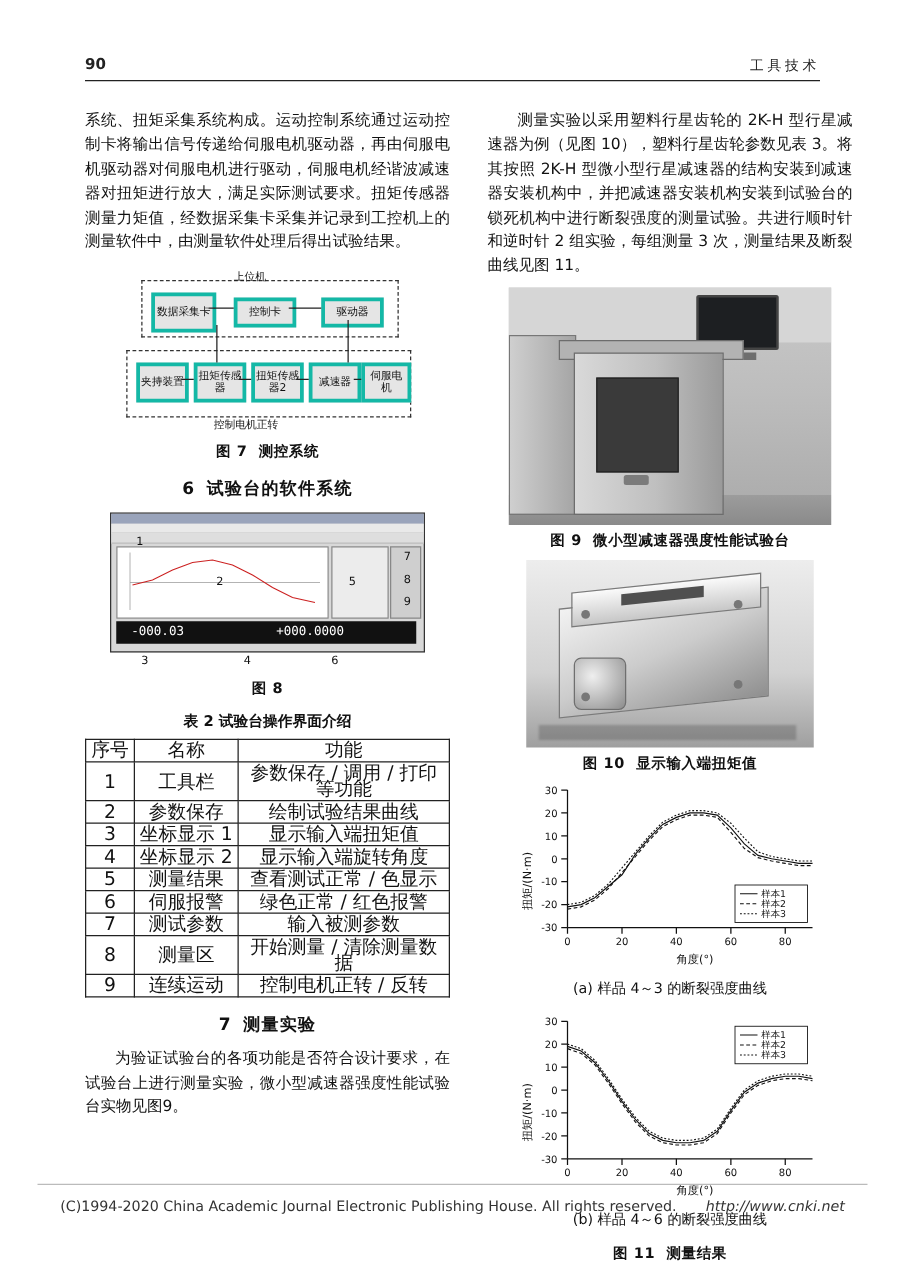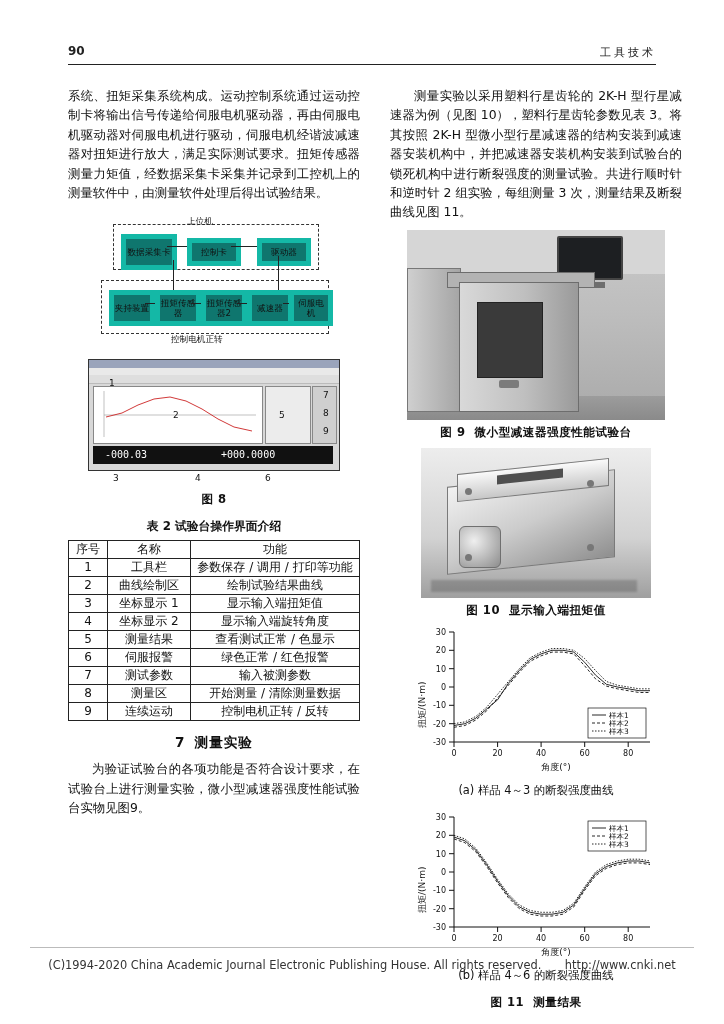--- a/index.html
+++ b/index.html
@@ -18,21 +18,21 @@
 
   p.txt{margin:0 0 2px 0;font-size:12.4px;line-height:19.4px;text-align:justify;text-justify:inter-ideograph;}
   p.ind{text-indent:24px;}
   h3.sec{font-size:13.6px;font-weight:bold;margin:13px 0 7px 0;text-align:center;letter-spacing:1px;}
   .cap{font-size:11.6px;text-align:center;margin:5px 0 0 0;letter-spacing:.5px;}
   .cap b{font-weight:bold;}
   .capsp{display:inline-block;width:9px;}
 
   
   .fig7{position:relative;width:250px;height:135px;margin:12px auto 0 auto;}
-  .bx{position:absolute;border:5px solid #14b8a6;background:#0f766e;font-size:8.6px;line-height:10px;
+  .bx{position:absolute;border:3px solid #14b8a6;background:#e5e5e5;font-size:8.6px;line-height:10px;
       display:flex;align-items:center;justify-content:center;text-align:center;color:#111;}
   .dash{position:absolute;border:1px dashed #333;}
   .ln{position:absolute;background:#222;}
   .lbl{position:absolute;font-size:8.6px;color:#111;}
 
   
   .fig8{position:relative;width:250px;height:110px;margin:10px auto 0 auto;border:1px solid #333;background:#d8d8d8;}
   .f8-title{position:absolute;left:0;right:0;top:0;height:8px;background:#9aa4bb;}
   .f8-menu{position:absolute;left:0;right:0;top:8px;height:7px;background:#e9e9e9;border-bottom:1px solid #bbb;}
   .f8-tool{position:absolute;left:0;right:0;top:15px;height:8px;background:#dedede;border-bottom:1px solid #bbb;}
@@ -41,21 +41,21 @@
   .f8-right{position:absolute;left:176px;top:26px;width:44px;height:56px;background:#ececec;border:1px solid #888;}
   .f8-far{position:absolute;left:223px;top:26px;width:23px;height:56px;background:#cfcfcf;border:1px solid #888;}
   .f8-read{position:absolute;left:4px;top:86px;width:240px;height:18px;background:#111;}
   .f8-read .v{position:absolute;top:3px;color:#fff;font-family:"DejaVu Sans Mono","Liberation Mono",monospace;font-size:10px;}
   .f8-num{position:absolute;font-size:9px;color:#111;}
   .f8-mark{position:absolute;font-size:9px;color:#111;}
 
   
   .tblwrap{margin:12px 0 0 0;}
   .tbl-cap{font-size:11.8px;text-align:center;font-weight:bold;margin-bottom:5px;}
-  table.t2{border-collapse:collapse;width:100%;font-size:12px;}
+  table.t2{border-collapse:collapse;width:100%;font-size:15px;}
   table.t2 td,table.t2 th{border:1px solid #222;padding:2px 2px;text-align:center;line-height:13px;font-weight:normal;}
   table.t2 th{font-weight:normal;}
   table.t2 td.c1{width:34px;}
   table.t2 td.c2{width:78px;}
 
   
   .photo{position:relative;margin:8px auto 0 auto;background:#8e8e8e;overflow:hidden;}
   .ph9{width:258px;height:190px;background:linear-gradient(180deg,#c9c9c9 0%,#bdbdbd 45%,#a9a9a9 100%);}
   .ph10{width:230px;height:150px;background:linear-gradient(180deg,#ededed 0%,#d2d2d2 60%,#9f9f9f 100%);}
 
@@ -80,21 +80,21 @@
   .g-shadow{position:absolute;left:10px;bottom:6px;width:206px;height:12px;background:rgba(0,0,0,.18);filter:blur(1px);}
 
   
   .chart{position:relative;width:252px;height:146px;margin:6px auto 0 auto;}
   .chart .ylab{position:absolute;left:-2px;top:26px;font-size:9px;transform:rotate(-90deg);transform-origin:left top;white-space:nowrap;}
   .chart .xlab{position:absolute;left:0;right:0;bottom:-2px;text-align:center;font-size:9px;}
   .subcap{font-size:11.4px;text-align:center;margin-top:13px;}
 
   
   .footer{position:absolute;left:0;right:0;bottom:20px;text-align:center;font-size:11.4px;color:#333;}
-  .footer .u{text-decoration:none;color:#333;}
+  .footer .u{text-decoration:none;color:#333;font-style:italic;}
   .footrule{position:absolute;left:30px;right:30px;bottom:44px;height:1px;background:#bbb;}
 </style>
 </head>
 <body>
 
 <div class="page">
 
   <div class="hdr">
     <div class="pno">90</div>
     <div class="jnl">工具技术</div>
@@ -121,21 +121,27 @@
       <div class="bx" style="left:158px;top:76px;width:36px;height:26px;">减速器</div>
       <div class="bx" style="left:200px;top:76px;width:34px;height:26px;">伺服电机</div>
       <div class="ln" style="left:56px;top:89px;width:10px;height:1px;"></div>
       <div class="ln" style="left:102px;top:89px;width:10px;height:1px;"></div>
       <div class="ln" style="left:148px;top:89px;width:10px;height:1px;"></div>
       <div class="ln" style="left:194px;top:89px;width:6px;height:1px;"></div>
       <div class="ln" style="left:189px;top:42px;width:1px;height:34px;"></div>
       <div class="ln" style="left:84px;top:46px;width:1px;height:30px;"></div>
       <div class="lbl" style="left:82px;top:120px;">控制电机正转</div>
     </div>
-
+    <p class="cap">
+      <b>图 7</b><span class="capsp"></span><b>测控系统</b>
+    </p>
+
+    <h3 class="sec">
+      <span>6</span><span class="capsp"></span><span>试验台的软件系统</span>
+    </h3>
 
     <div class="fig8">
       <div class="f8-title"></div>
       <div class="f8-menu"></div>
       <div class="f8-tool"></div>
       <div class="f8-plot">
         <svg class="f8-curve" viewBox="0 0 168 56" preserveAspectRatio="none">
           <line x1="10" y1="4" x2="10" y2="50" stroke="#999" stroke-width="0.6"></line>
           <line x1="10" y1="28" x2="162" y2="28" stroke="#999" stroke-width="0.6"></line>
           <polyline points="12,30 28,26 44,18 60,12 76,10 92,14 108,22 124,32 140,40 158,44" fill="none" stroke="#c22" stroke-width="0.9"></polyline>
@@ -172,21 +178,21 @@
           <th class="c2">名称</th>
           <th>功能</th>
         </tr>
         <tr>
           <td class="c1">1</td>
           <td class="c2">工具栏</td>
           <td>参数保存 / 调用 / 打印等功能</td>
         </tr>
         <tr>
           <td class="c1">2</td>
-          <td class="c2">曲线绘制区</td>
+          <td class="c2">参数保存</td>
           <td>绘制试验结果曲线</td>
         </tr>
         <tr>
           <td class="c1">3</td>
           <td class="c2">坐标显示 1</td>
           <td>显示输入端扭矩值</td>
         </tr>
         <tr>
           <td class="c1">4</td>
           <td class="c2">坐标显示 2</td>

